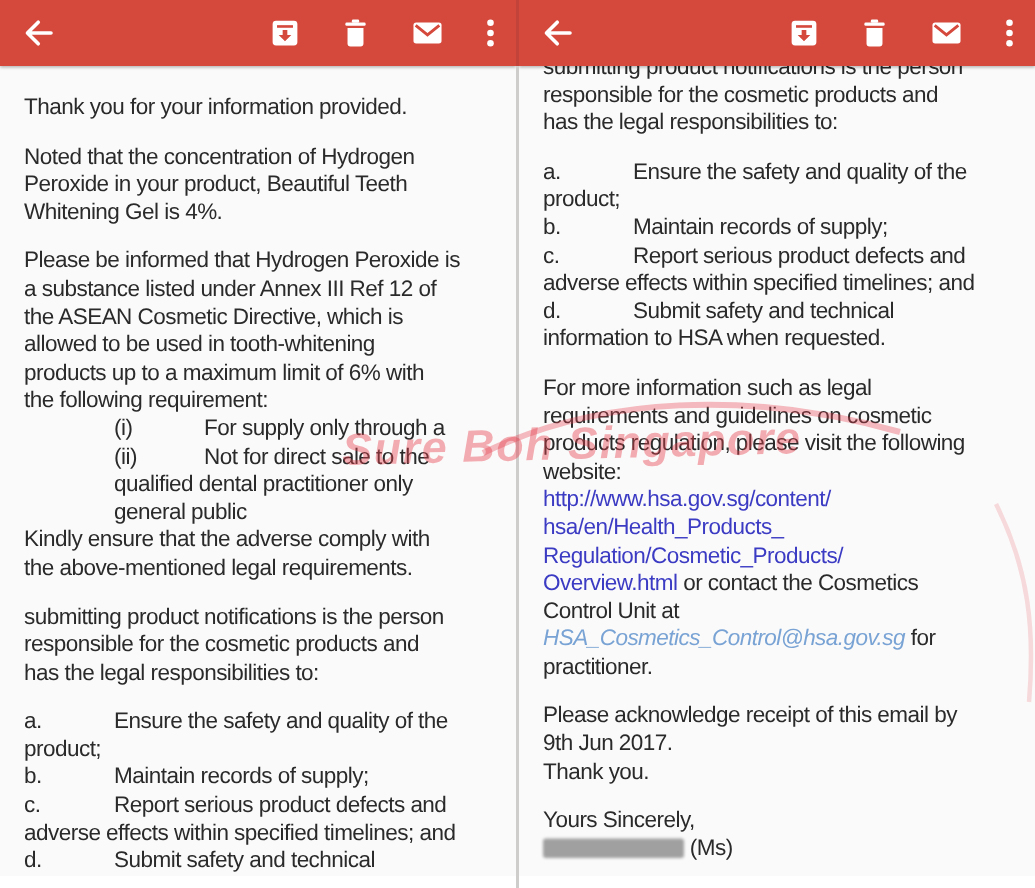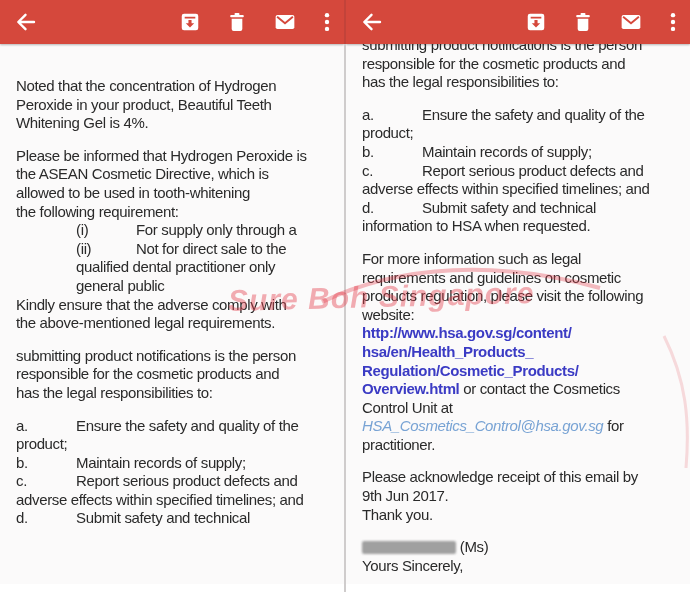--- a/index.html
+++ b/index.html
@@ -25,21 +25,21 @@
   .content{
     position:relative;z-index:1;
     padding:19px 4px 0 16px;
     color:var(--text);
     font-size:15px;letter-spacing:-0.35px;
   }
   .content.right-content{padding-top:0;}
   .line{white-space:pre;tab-size:60px;line-height:18.6px;height:18.6px;}
   .blank{height:14px;}
   .clip{margin-top:-8px;}
-  .lnk{color:var(--link);cursor:pointer;font-weight:bold;}
+  .lnk{color:var(--link);cursor:pointer;}
   .mlnk{color:var(--mail);cursor:pointer;font-style:italic;}
   .redact{
     display:inline-block;width:94px;height:13px;vertical-align:-2px;
     background:#a0a0a0;border-radius:2px;filter:blur(1.2px);
   }
   .watermark{
     position:absolute;left:228px;top:280px;z-index:3;pointer-events:none;
     font-size:30px;font-weight:bold;font-style:italic;
     color:var(--wm);opacity:.42;transform:rotate(-1.5deg);
     white-space:nowrap;letter-spacing:1px;
@@ -82,28 +82,31 @@
         <span class="icon-btn">
           <svg width="10" height="22" viewBox="0 0 10 24">
               <circle cx="5" cy="4.5" r="2.4" fill="#fff"></circle>
               <circle cx="5" cy="12" r="2.4" fill="#fff"></circle>
               <circle cx="5" cy="19.5" r="2.4" fill="#fff"></circle>
             </svg>
         </span>
       </span>
     </header>
     <div class="content">
+        <div class="line"><span>Thank you for your information provided.</span></div>
         <div class="blank"></div>
         <div class="line"><span>Noted that the concentration of Hydrogen</span></div>
         <div class="line"><span>Peroxide in your product, Beautiful Teeth</span></div>
         <div class="line"><span>Whitening Gel is 4%.</span></div>
         <div class="blank"></div>
         <div class="line"><span>Please be informed that Hydrogen Peroxide is</span></div>
+        <div class="line"><span>a substance listed under Annex III Ref 12 of</span></div>
         <div class="line"><span>the ASEAN Cosmetic Directive, which is</span></div>
         <div class="line"><span>allowed to be used in tooth-whitening</span></div>
+        <div class="line"><span>products up to a maximum limit of 6% with</span></div>
         <div class="line"><span>the following requirement:</span></div>
         <div class="line"><span>	(i)	For supply only through a</span></div>
         <div class="line"><span>	(ii)	Not for direct sale to the</span></div>
         <div class="line"><span>	qualified dental practitioner only</span></div>
         <div class="line"><span>	general public</span></div>
         <div class="line"><span>Kindly ensure that the adverse comply with</span></div>
         <div class="line"><span>the above-mentioned legal requirements.</span></div>
         <div class="blank"></div>
         <div class="line"><span>submitting product notifications is the person</span></div>
         <div class="line"><span>responsible for the cosmetic products and</span></div>
@@ -179,22 +182,22 @@
         <div class="line"><span class="lnk">Regulation/Cosmetic_Products/</span></div>
         <div class="line"><span class="lnk">Overview.html</span><span> or contact the Cosmetics</span></div>
         <div class="line"><span>Control Unit at</span></div>
         <div class="line"><span class="mlnk">HSA_Cosmetics_Control@hsa.gov.sg</span><span> for</span></div>
         <div class="line"><span>practitioner.</span></div>
         <div class="blank"></div>
         <div class="line"><span>Please acknowledge receipt of this email by</span></div>
         <div class="line"><span>9th Jun 2017.</span></div>
         <div class="line"><span>Thank you.</span></div>
         <div class="blank"></div>
+        <div class="line"><span>Yours Sincerely,</span></div>
         <div class="line"><span class="redact"></span><span> (Ms)</span></div>
-        <div class="line"><span>Yours Sincerely,</span></div>
       </div>
   </section>
 </div>
 
 <div class="watermark">Sure Boh Singapore</div>
 <svg class="swoosh" width="690" height="592" viewBox="0 0 690 592">
   <path d="M322 302 C 400 264, 500 260, 600 288" stroke="#e4404d" stroke-width="4" fill="none" opacity="0.35"></path>
   <path d="M664 336 C 686 380, 690 420, 686 468" stroke="#e4404d" stroke-width="3" fill="none" opacity="0.18"></path>
 </svg>
 

